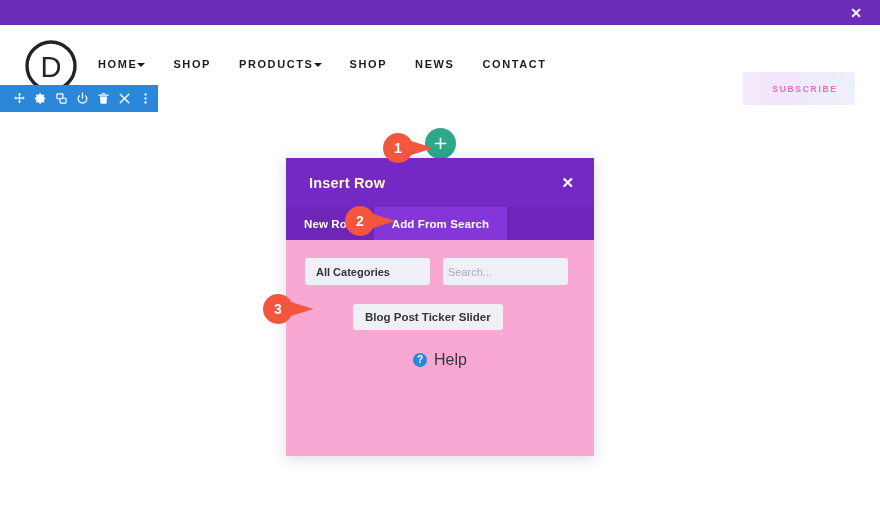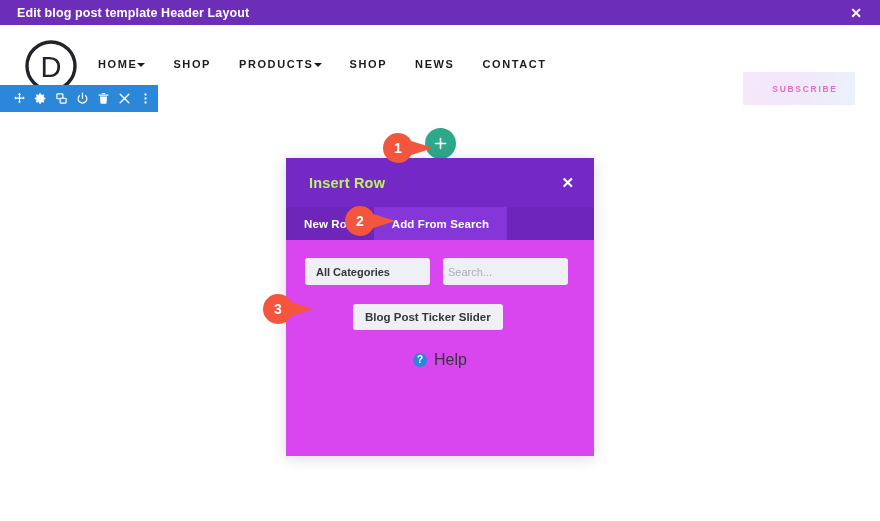--- a/index.html
+++ b/index.html
@@ -165,21 +165,21 @@
   }
   .modal-header {
     height: 49px;
     background: #7429c6;
     display: flex;
     align-items: center;
     padding: 0 17px 0 23px;
     box-sizing: border-box;
   }
   .modal-title {
-    color: #bef264;
+    color: #fef9c3;
     font-size: 14.5px;
     font-weight: bold;
     letter-spacing: 0.2px;
   }
   .modal-header-spacer { flex: 1; }
   .modal-close {
     color: #ffffff;
     font-size: 15px;
     font-weight: bold;
     line-height: 1;
@@ -204,21 +204,21 @@
     letter-spacing: 0.1px;
     cursor: pointer;
     white-space: nowrap;
   }
   .modal-tab.active {
     background: #8436d8;
   }
   .modal-body {
     position: relative;
     height: 216px;
-    background: #d946ef;
+    background: #f9a8d4;
     padding: 18px 19px 0 19px;
     box-sizing: border-box;
   }
   .filter-row {
     display: flex;
     align-items: center;
     gap: 13px;
   }
   .category-select {
     width: 125px;
@@ -317,21 +317,20 @@
     pointer-events: none;
   }
   #marker-1 { left: 383px; top: 133px; }
   #marker-2 { left: 345px; top: 206px; }
   #marker-3 { left: 263px; top: 294px; }
 </style>
 </head>
 <body>
 
 <div class="topbar">
-  <span class="topbar-title">Edit blog post template Header Layout</span>
   <span class="topbar-spacer"></span>
   <span class="topbar-close">✕</span>
 </div>
 
 <div class="site-header">
 
   <div class="logo">
     <svg width="54" height="54" viewBox="0 0 54 54" aria-hidden="true">
       <circle cx="27" cy="27" r="24" fill="none" stroke="#22242a" stroke-width="3.4"></circle>
       <text x="27" y="38" text-anchor="middle" font-family="Liberation Sans, sans-serif" font-size="29" fill="#22242a">D</text>

